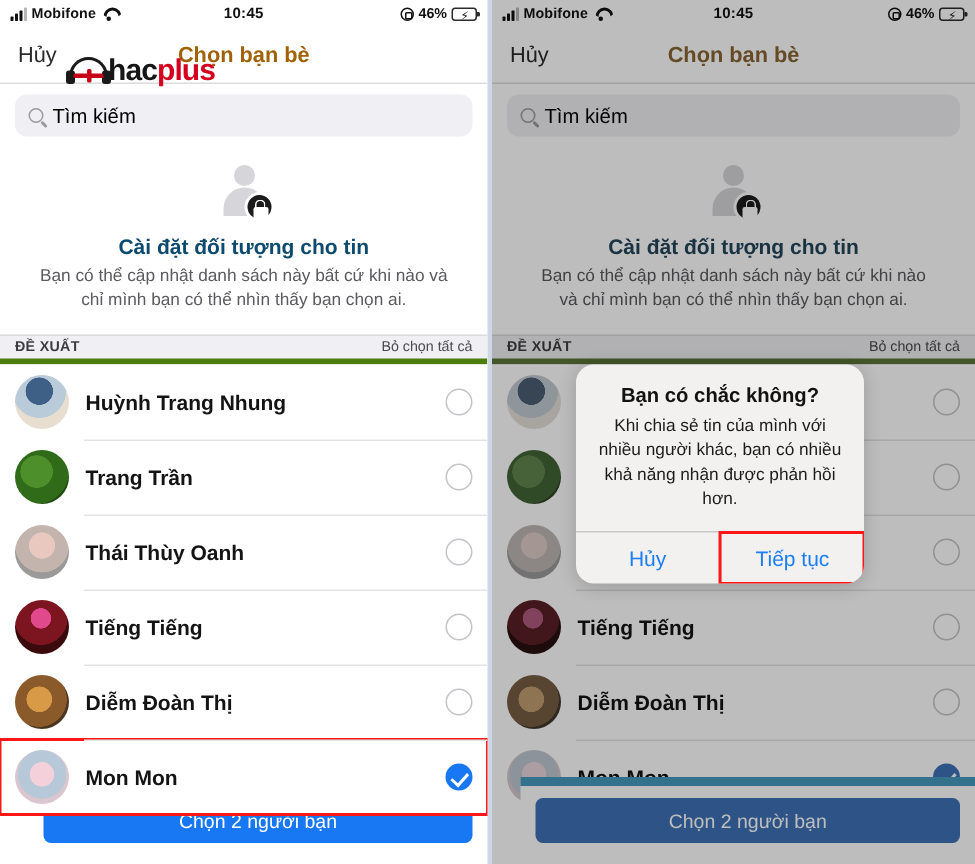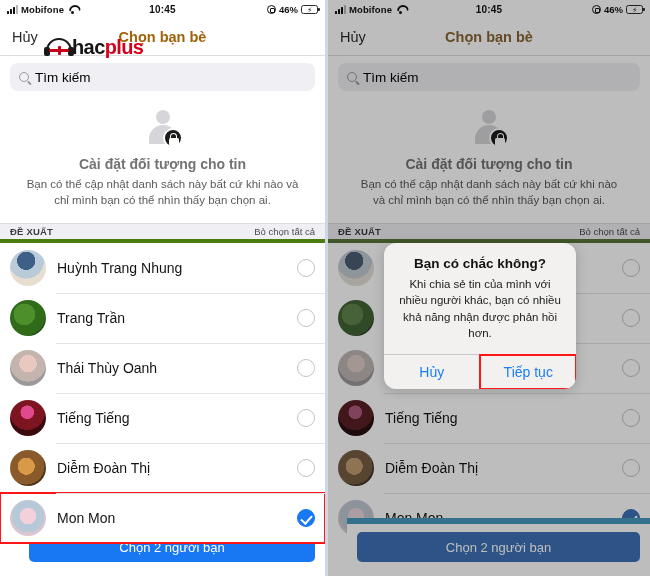--- a/index.html
+++ b/index.html
@@ -155,40 +155,40 @@
   }
   .lock-badge .shackle {
     position: absolute; left: 5.5px; top: 3px; width: 7px; height: 6px;
     border: 1.7px solid #fff; border-bottom: none; border-radius: 4px 4px 0 0;
   }
   .lock-badge .bodyl {
     position: absolute; left: 4px; top: 8px; width: 10px; height: 7.5px;
     background: #fff; border-radius: 1.5px;
   }
   .hero-title {
-    font-size: 14px; font-weight: bold; color: #737373; margin-bottom: 4px;
+    font-size: 14px; font-weight: bold; color: #0c4a6e; margin-bottom: 4px;
   }
   .hero-sub {
     font-size: 11.5px; color: #5a5a5f; line-height: 1.42; padding: 0 8px;
   }
 
   
   .sect {
     height: 20px; background: #efeff4; display: flex; align-items: center;
     justify-content: space-between; padding: 0 10px;
     border-top: 1px solid #dcdcdc; border-bottom: 4px solid #4d7c0f;
   }
   .sect-title { font-size: 9.5px; font-weight: bold; color: #3c3c40; letter-spacing: .2px; }
   .sect-action { font-size: 9.5px; color: #4a4a4f; }
 
   
   .list { background: #fff; }
   .row {
     height: 50px; display: flex; align-items: center; padding: 0 10px;
-    position: relative; background: #fff;
+    position: relative; background: #fff; font-weight: bold;
   }
   .row + .row:before {
     content: ""; position: absolute; left: 56px; right: 0; top: 0;
     height: 1px; background: #e3e3e6;
   }
   .avatar {
     width: 36px; height: 36px; border-radius: 50%; flex: none;
     margin-right: 11px; background-size: cover;
   }
   .av1 { background: radial-gradient(circle at 45% 30%, #3e5f86 0 28%, #b9cbd8 29% 55%, #e7ded0 56% 100%); }

